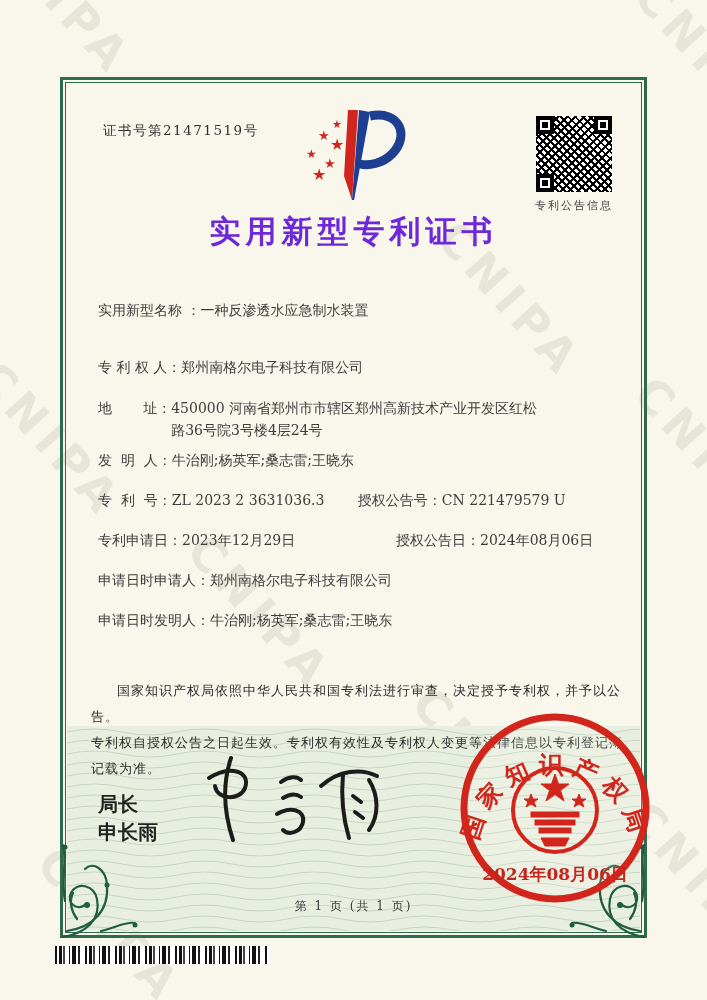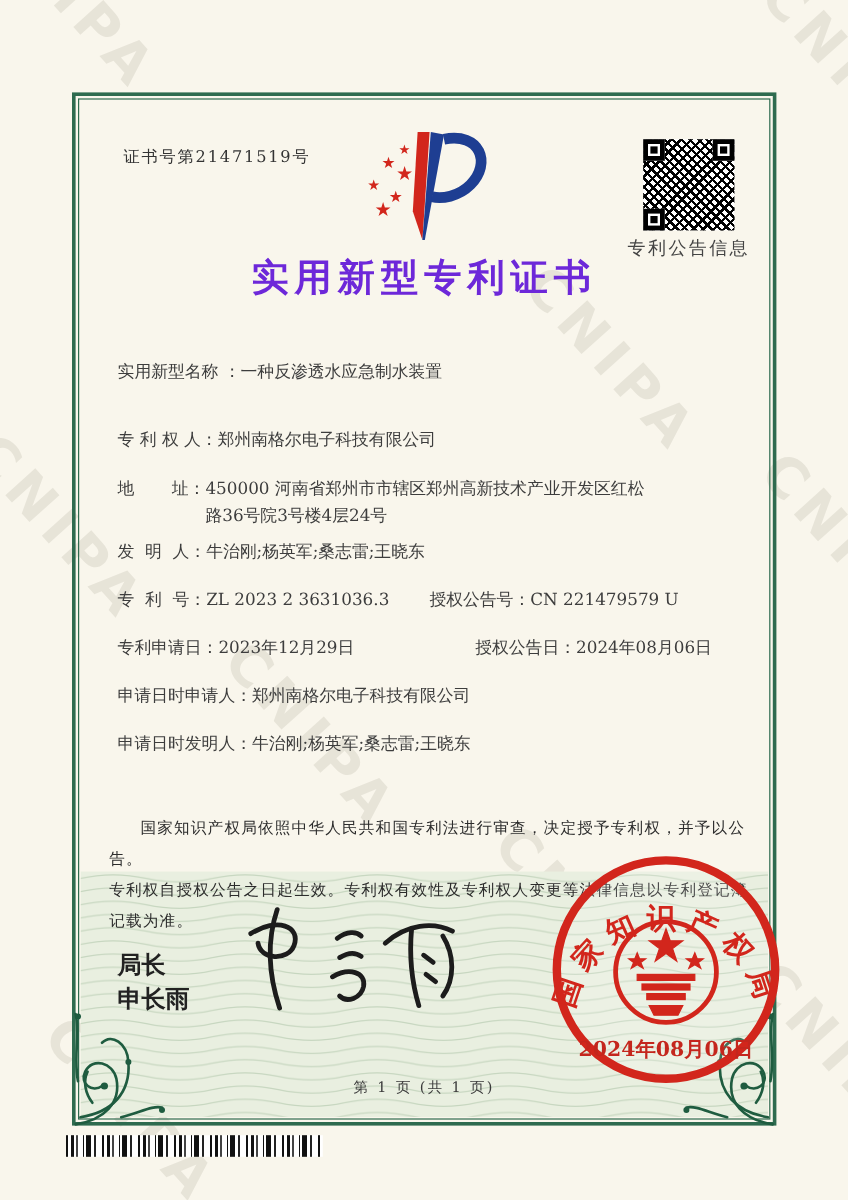--- a/index.html
+++ b/index.html
@@ -58,21 +58,21 @@
   .qr .finder {
     position:absolute; width:18px; height:18px; background:#fff;
     border:4px solid #000;
   }
   .qr .finder::after {
     content:""; position:absolute; inset:2px; background:#000;
   }
   .qr .f-tl { left:0; top:0; } .qr .f-tr { right:0; top:0; } .qr .f-bl { left:0; bottom:0; }
   .qr-label {
     position:absolute; left:448px; top:118px; width:126px;
-    text-align:center; font-size:15px; letter-spacing:2px; color:#444;
+    text-align:center; font-size:11px; letter-spacing:2px; color:#444;
   }
   .title {
     position:absolute; left:0; top:131px; width:100%;
     text-align:center; font-size:31px; font-weight:bold; color:#6d28d9;
     letter-spacing:5px;
   }
 
   
   .row { position:absolute; left:35px; font-size:14px; line-height:22px; color:#3d3d3d; }
   .lbl { white-space:pre; display:inline-block; vertical-align:top; }

